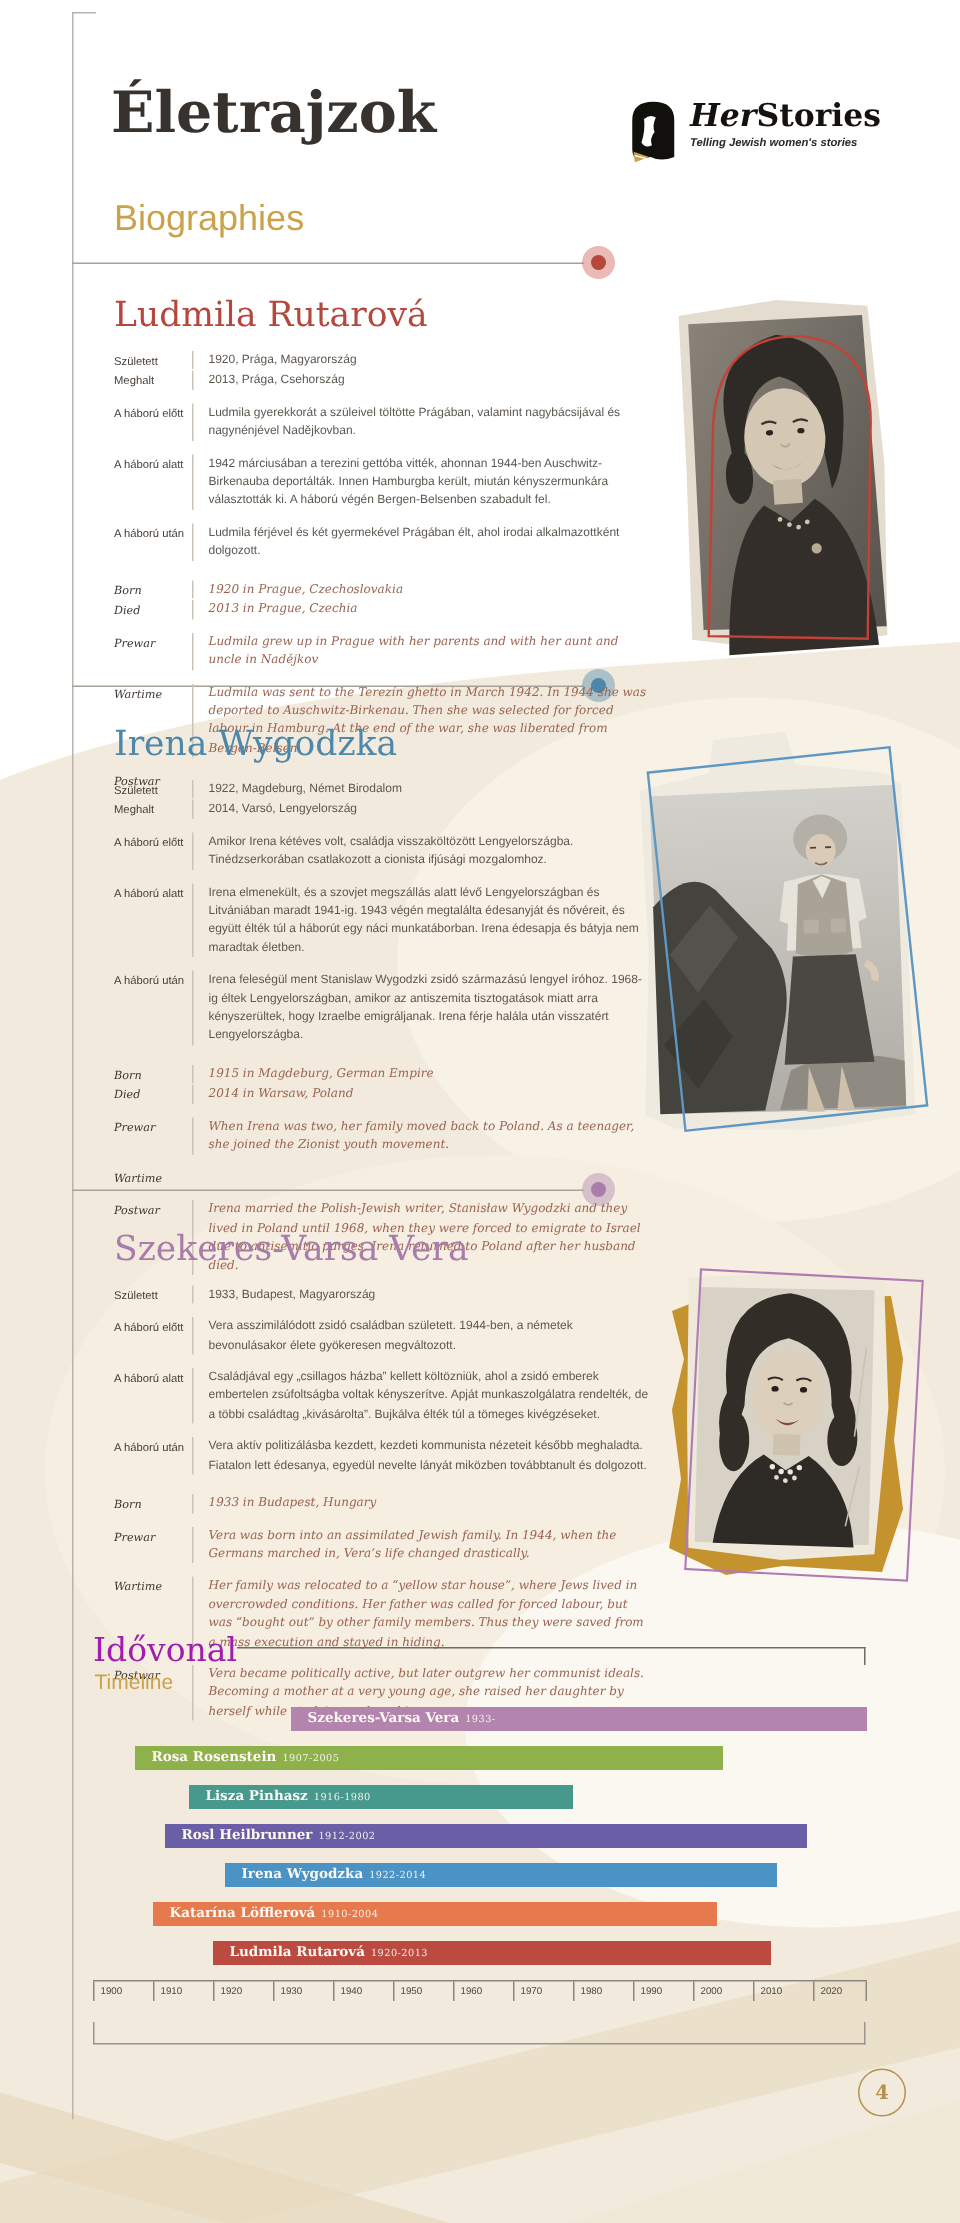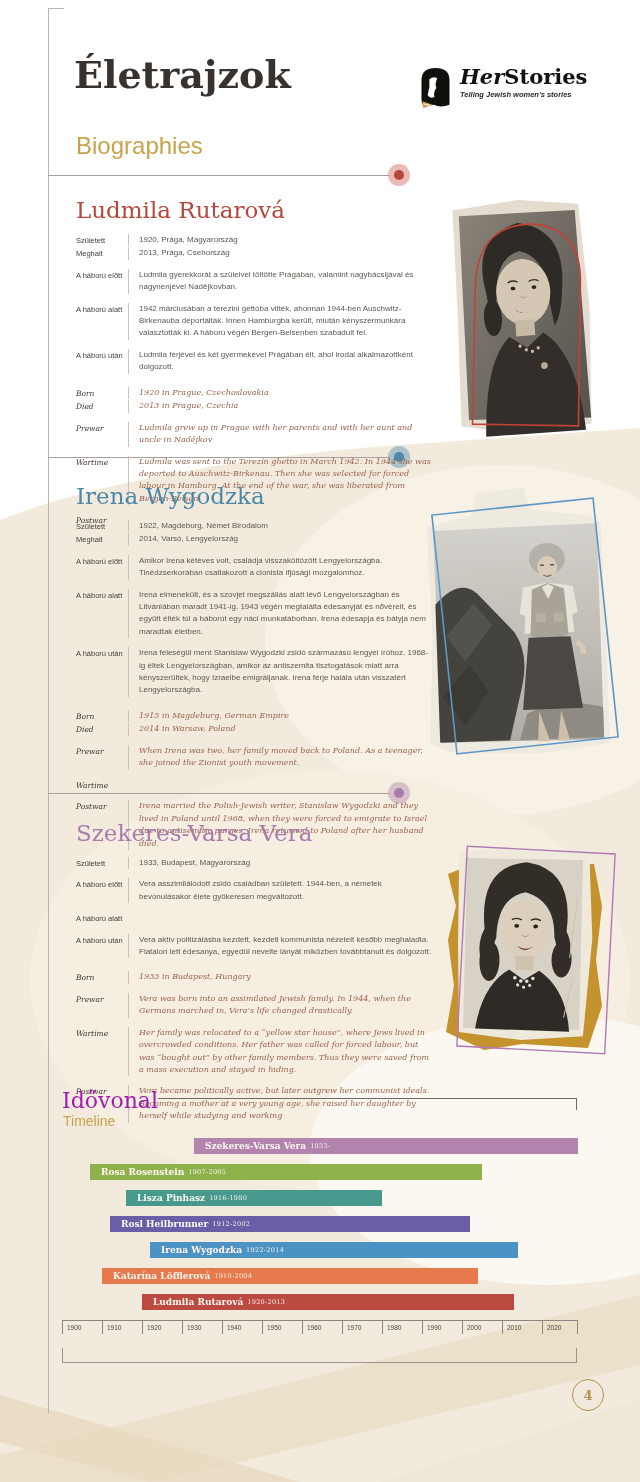--- a/index.html
+++ b/index.html
@@ -205,20 +205,21 @@
         <div class="row hu">
           <div class="lbl">Született</div>
           <div class="val">1933, Budapest, Magyarország</div>
         </div>
         <div class="row hu">
           <div class="lbl">A háború előtt</div>
           <div class="val">Vera asszimilálódott zsidó családban született. 1944-ben, a németek bevonulásakor élete gyökeresen megváltozott.</div>
         </div>
         <div class="row hu">
           <div class="lbl">A háború alatt</div>
+          <div class="val">Családjával egy „csillagos házba” kellett költözniük, ahol a zsidó emberek embertelen zsúfoltságba voltak kényszerítve. Apját munkaszolgálatra rendelték, de a többi családtag „kivásárolta”. Bujkálva élték túl a tömeges kivégzéseket.</div>
         </div>
         <div class="row hu">
           <div class="lbl">A háború után</div>
           <div class="val">Vera aktív politizálásba kezdett, kezdeti kommunista nézeteit később meghaladta. Fiatalon lett édesanya, egyedül nevelte lányát miközben továbbtanult és dolgozott.</div>
         </div>
         <div class="row en gap">
           <div class="lbl">Born</div>
           <div class="val">1933 in Budapest, Hungary</div>
         </div>
         <div class="row en">
@@ -344,21 +345,21 @@
         <span class="dates">1933-</span>
       </div>
       <div class="bar" style="left: 28px; width: 392px; top: 26px; background: rgb(143, 177, 75);">
         <span>Rosa Rosenstein</span>
         <span class="dates">1907-2005</span>
       </div>
       <div class="bar" style="left: 64px; width: 256px; top: 52px; background: rgb(70, 153, 140);">
         <span>Lisza Pinhasz</span>
         <span class="dates">1916-1980</span>
       </div>
-      <div class="bar" style="left: 48px; width: 360px; top: 78px; background: rgb(106, 94, 166);">
+      <div class="bar" style="left: 48px; width: 428px; top: 78px; background: rgb(106, 94, 166);">
         <span>Rosl Heilbrunner</span>
         <span class="dates">1912-2002</span>
       </div>
       <div class="bar" style="left: 88px; width: 368px; top: 104px; background: rgb(75, 147, 197);">
         <span>Irena Wygodzka</span>
         <span class="dates">1922-2014</span>
       </div>
       <div class="bar" style="left: 40px; width: 376px; top: 130px; background: rgb(230, 122, 77);">
         <span>Katarína Löfflerová</span>
         <span class="dates">1910-2004</span>

